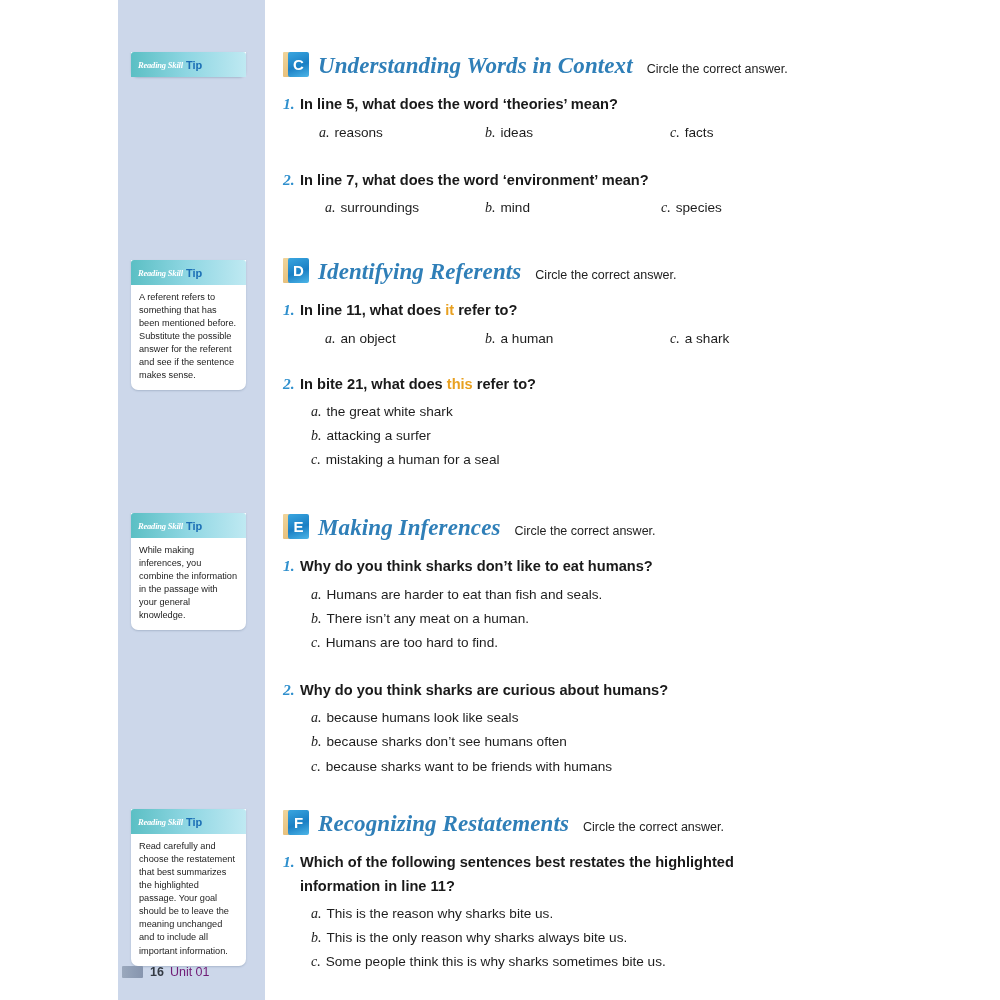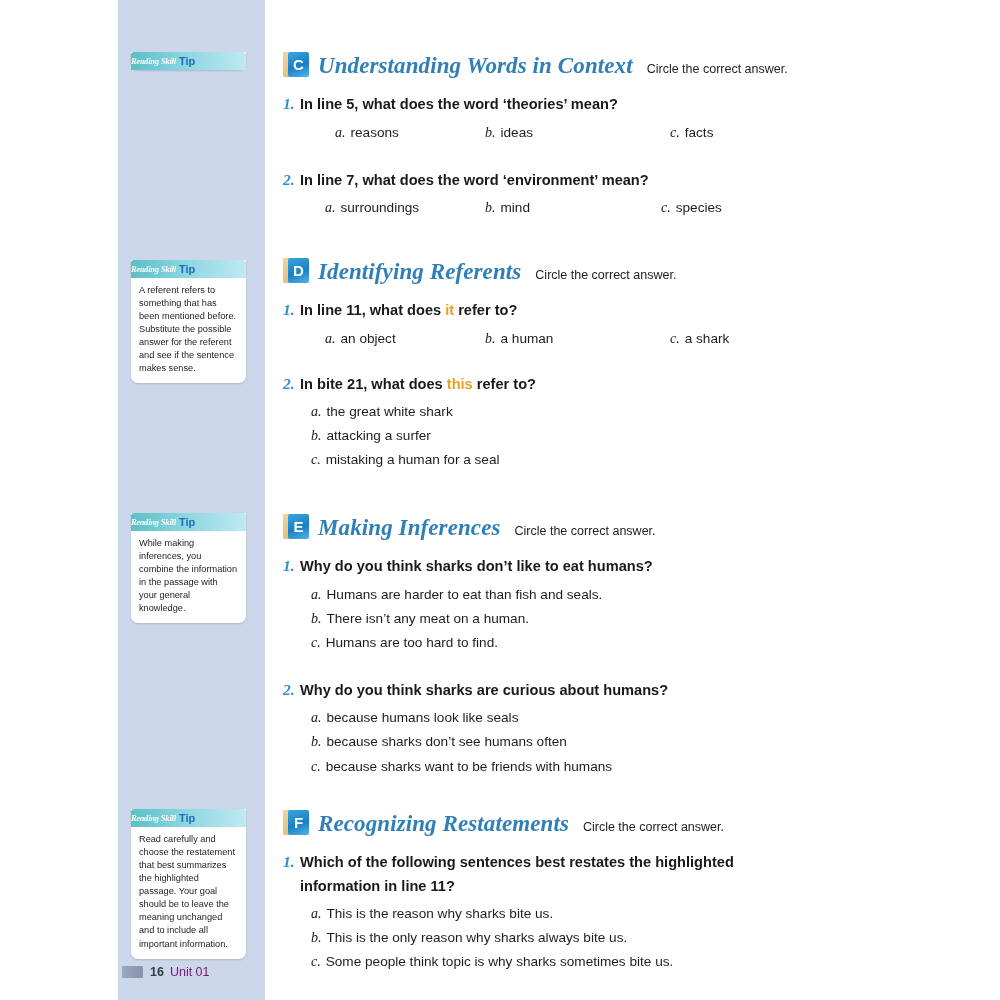--- a/index.html
+++ b/index.html
@@ -44,25 +44,26 @@
   
   .tip-box {
     position: absolute;
     left: 131px;
     width: 115px;
     background: #ffffff;
     border-radius: 0 0 7px 7px;
     box-shadow: 0 1px 2px rgba(80,100,130,.28);
   }
   .tip-head {
-    height: 18px;
+    height: 25px;
     background: linear-gradient(90deg, #5bbfc4 0%, #8ed6e2 48%, #bfe9f2 100%);
     border-radius: 3px 3px 0 0;
     display: flex;
     align-items: center;
+    padding-left: 7px;
     box-sizing: border-box;
     overflow: hidden;
   }
   .tip-head .rs {
     font-family: "Liberation Serif", serif;
     font-style: italic;
     font-weight: bold;
     font-size: 8.5px;
     color: #ffffff;
     letter-spacing: -0.2px;
@@ -260,21 +261,21 @@
         <span class="sec-title">Understanding Words in Context</span>
         <span class="sec-instr">Circle the correct answer.</span>
       </div>
 
       <div class="q" style="margin-top:12px;">
         <div class="q-line">
           <span class="q-num">1.</span>
           <span class="q-text">In line 5, what does the word ‘theories’ mean?</span>
         </div>
         <div style="position:relative;height:26px;margin-top:4px;">
-          <span class="opt opt-inline" style="left:52px;">
+          <span class="opt opt-inline" style="left:36px;">
             <span class="lab">a.</span><span>reasons</span>
           </span>
           <span class="opt opt-inline" style="left:202px;">
             <span class="lab">b.</span><span>ideas</span>
           </span>
           <span class="opt opt-inline" style="left:387px;">
             <span class="lab">c.</span><span>facts</span>
           </span>
         </div>
       </div>
@@ -408,21 +409,21 @@
           <span class="q-text">Which of the following sentences best restates the highlighted information in line 11?</span>
         </div>
         <div class="opts-col">
           <div class="opt">
             <span class="lab">a.</span><span>This is the reason why sharks bite us.</span>
           </div>
           <div class="opt">
             <span class="lab">b.</span><span>This is the only reason why sharks always bite us.</span>
           </div>
           <div class="opt">
-            <span class="lab">c.</span><span>Some people think topic is why sharks sometimes bite us.</span>
+            <span class="lab">c.</span><span>Some people think this is why sharks sometimes bite us.</span>
           </div>
         </div>
       </div>
     </div>
 
   </div>
 
   <div class="footer">
     <span class="bar"></span>
     <span class="pg">16</span>

